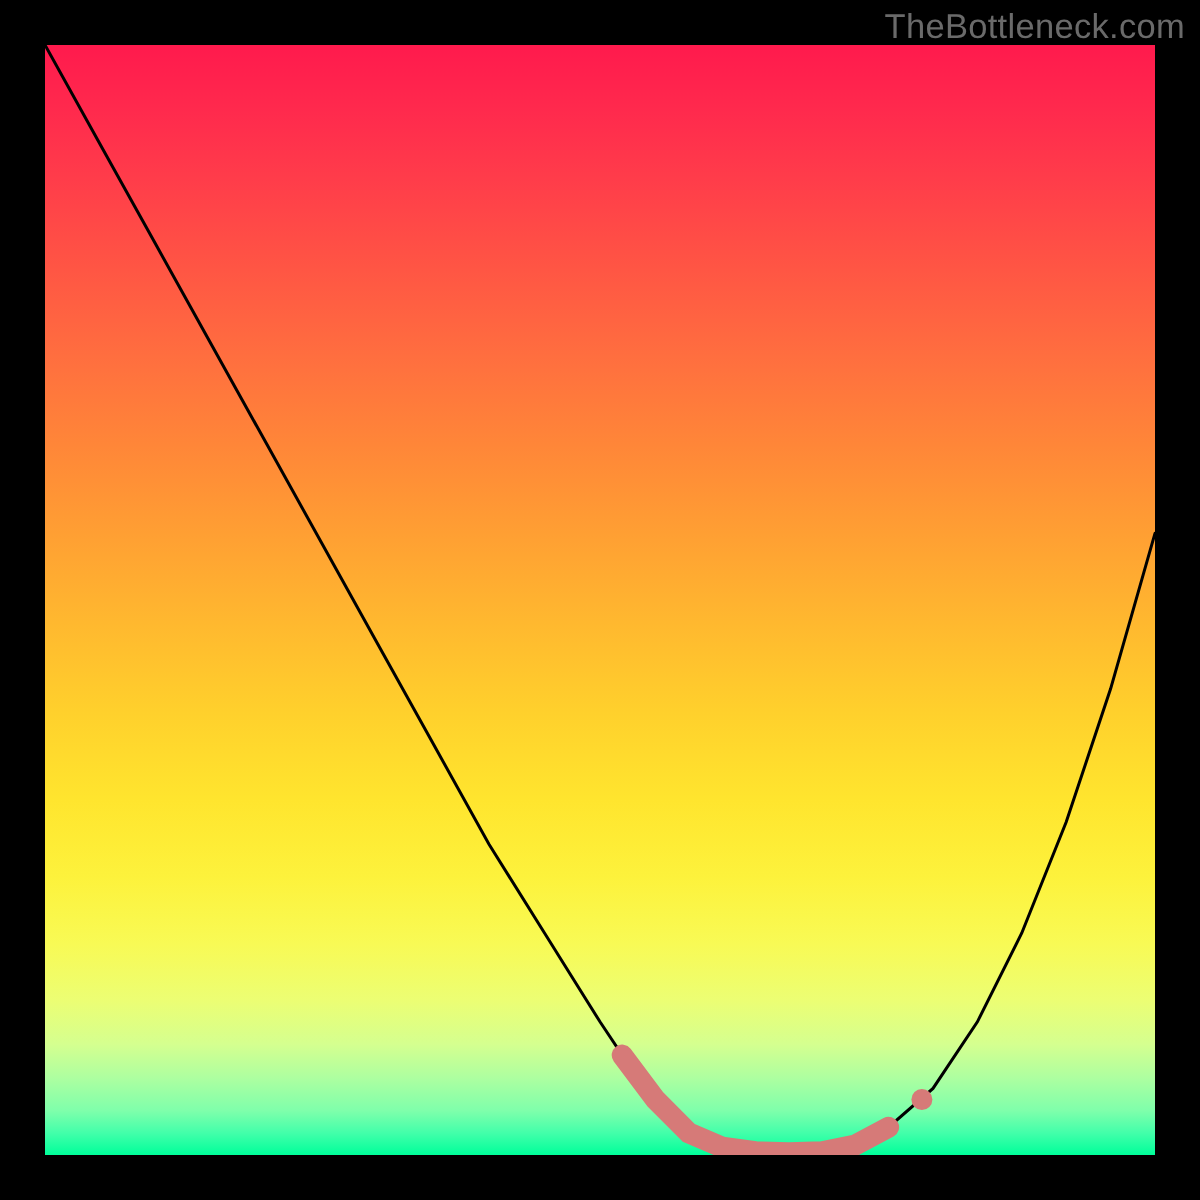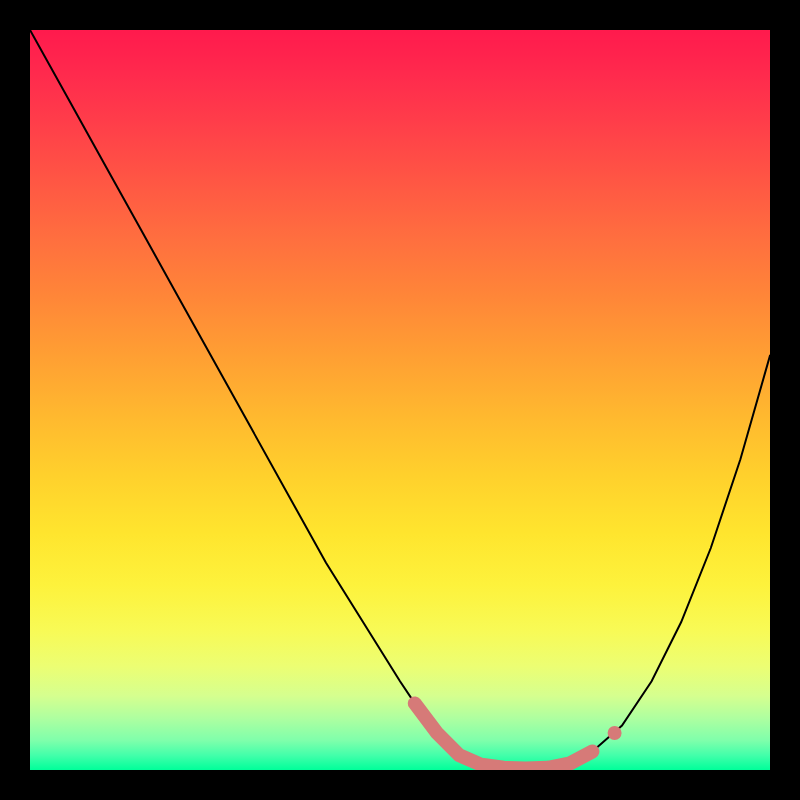--- a/index.html
+++ b/index.html
@@ -68,13 +68,14 @@
 <body>
 
 <div class="frame">
   <div class="plot">
     <svg class="curve-layer" viewBox="0 0 740 740" preserveAspectRatio="none">
       <path id="main-curve" fill="none" stroke="#000" stroke-width="2" stroke-linecap="round" d="M0.0 0.0 L37.0 66.6 L74.0 133.2 L111.0 199.8 L148.0 266.4 L185.0 333.0 L222.0 399.6 L259.0 466.2 L296.0 532.8 L333.0 592.0 L370.0 651.2 L384.8 673.4 L407.0 703.0 L429.2 725.2 L451.4 734.8 L473.6 737.8 L495.8 738.5 L518.0 737.8 L540.2 733.3 L562.4 721.5 L592.0 695.6 L621.6 651.2 L651.2 592.0 L680.8 518.0 L710.4 429.2 L740.0 325.6"></path>
       <path id="highlight-band" fill="none" stroke="#d67a78" stroke-width="14" stroke-linecap="round" d="M384.8 673.4 L407.0 703.0 L429.2 725.2 L451.4 734.8 L473.6 737.8 L495.8 738.5 L518.0 737.8 L540.2 733.3 L562.4 721.5"></path>
       <circle id="highlight-dot" r="7" fill="#d67a78" cx="584.6" cy="703.0"></circle>
     </svg>
   </div>
+  <div class="watermark">TheBottleneck.com</div>
 </div>
 
 </body></html>

